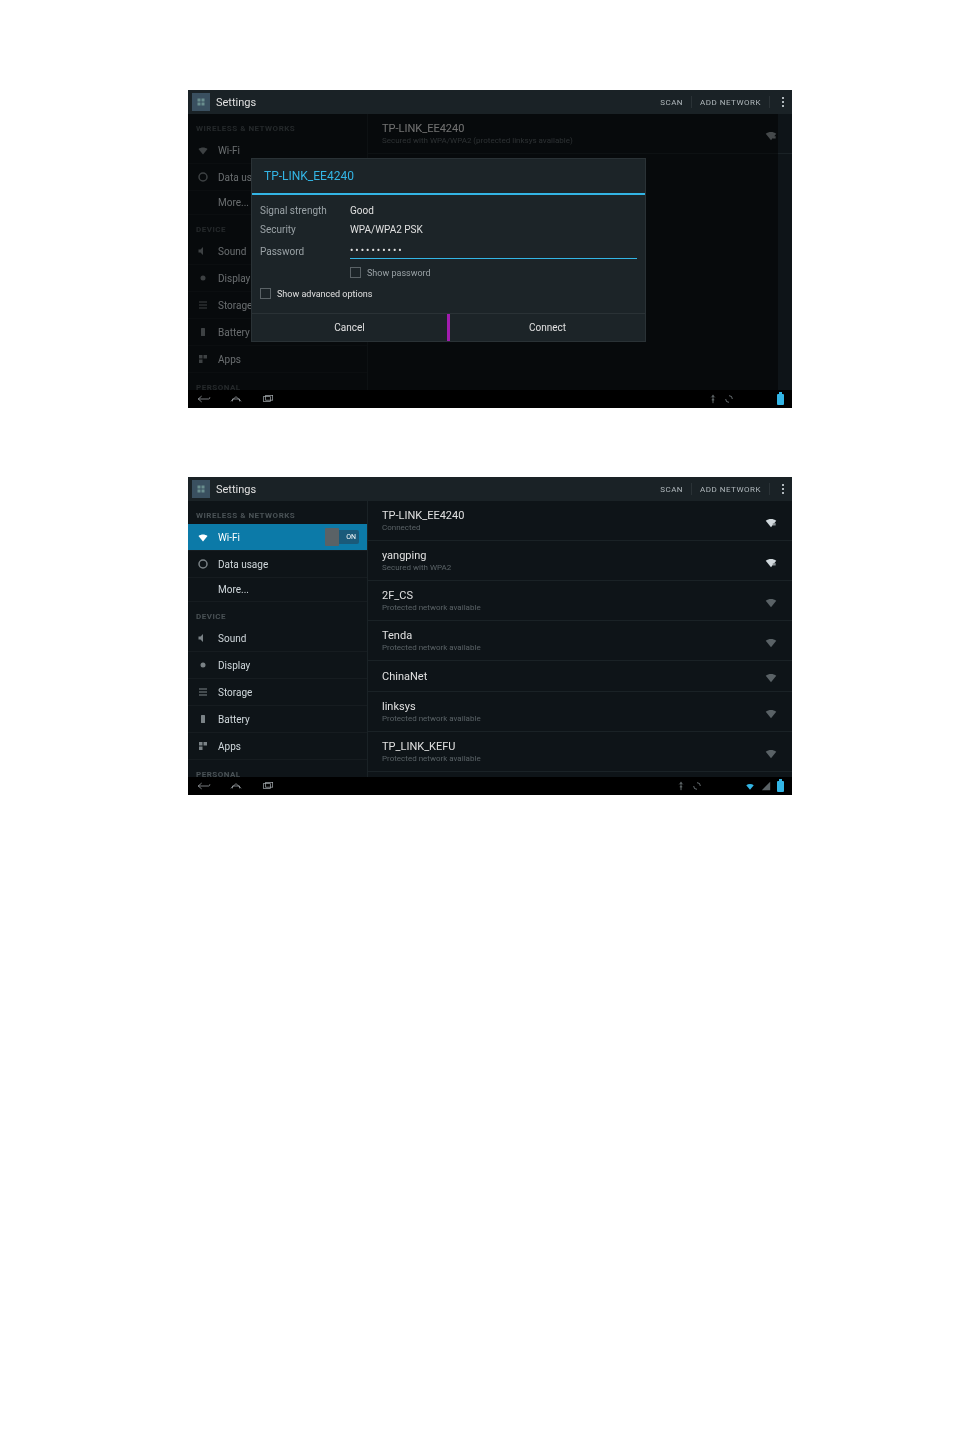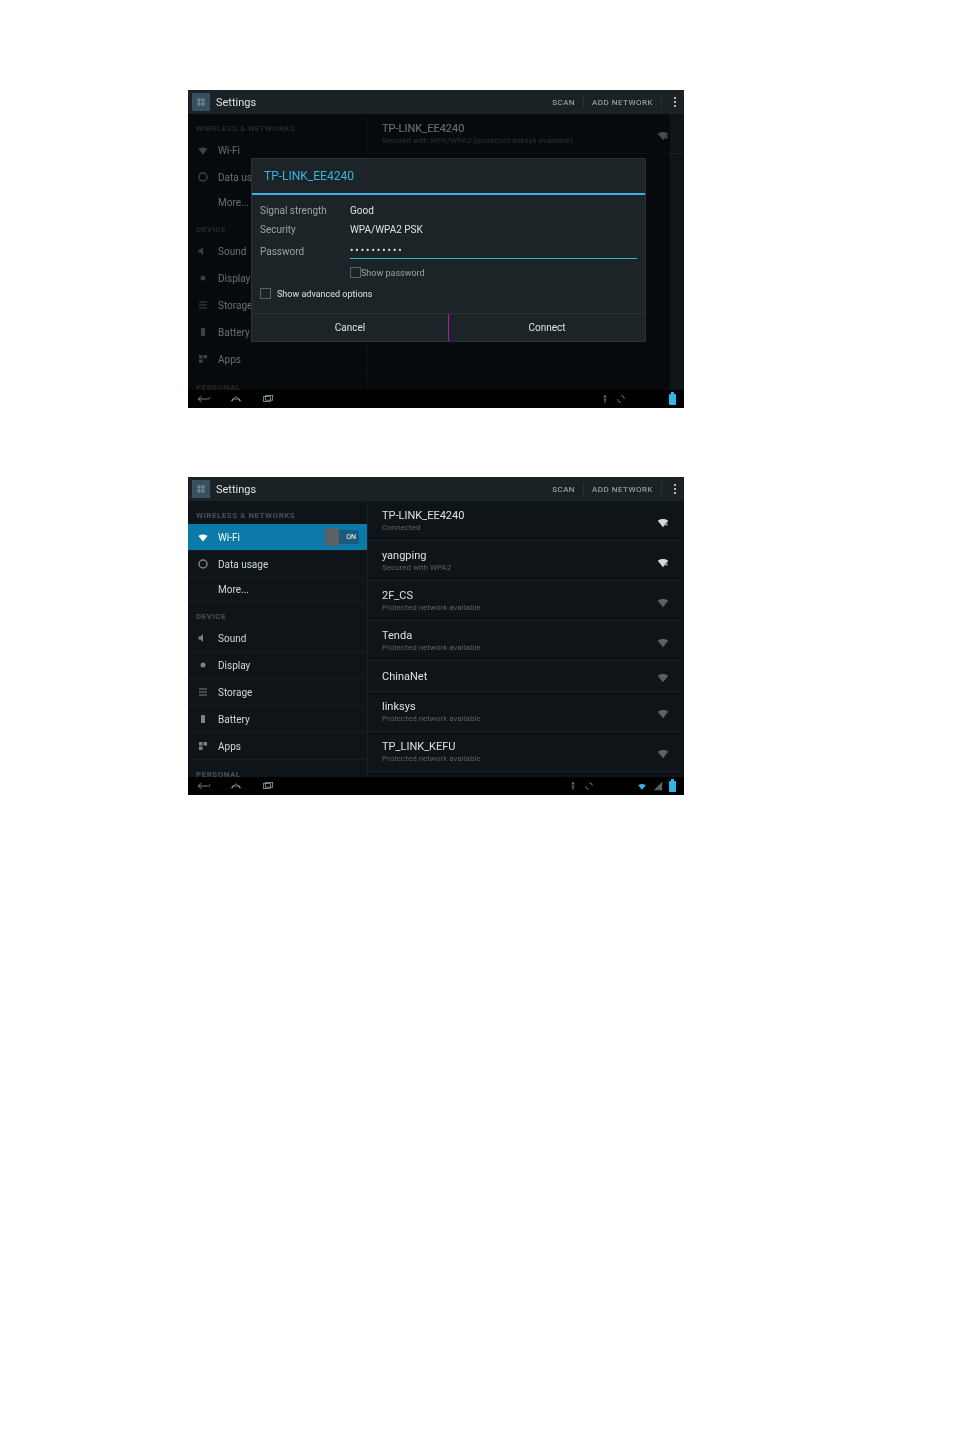--- a/index.html
+++ b/index.html
@@ -1,18 +1,18 @@
 <!DOCTYPE html>
 <html><head>
 <meta charset="utf-8">
 <style>
 * { margin: 0; padding: 0; box-sizing: border-box; font-family: Roboto, Arial, sans-serif; }
 body { background: #fff; width: 954px; height: 1453px; position: relative; }
 
-.screenshot { position: absolute; width: 496px; height: 318px; background: #fca5a5; overflow: hidden; }
+.screenshot { position: absolute; width: 604px; height: 318px; background: #fca5a5; overflow: hidden; }
 .ss1 { left: 188px; top: 90px; }
 .ss2 { left: 188px; top: 477px; }
 
 .topbar { height: 24px; background: #1a2226; display: flex; align-items: center; padding: 0 4px; }
 .app-icon { width: 18px; height: 18px; background: #3a5060; margin-right: 6px; display: flex; align-items: center; justify-content: center; }
 .app-icon svg { width: 12px; height: 12px; }
 .topbar-title { color: #e0e0e0; font-size: 11px; flex: 1; }
 .topbar-actions { display: flex; align-items: center; gap: 8px; }
 .topbar-btn { color: #b0b8bc; font-size: 8px; font-weight: normal; letter-spacing: 0.5px; cursor: pointer; }
 .topbar-divider { width: 1px; height: 12px; background: #2a3236; }
@@ -52,26 +52,26 @@
 
 
 .backdrop { position: absolute; inset: 24px 14px 18px 0; background: rgba(0,0,0,0.5); }
 .dialog { position: absolute; left: 63px; top: 68px; width: 395px; background: #1c2428; border: 1px solid #2a3236; }
 .dialog-title { color: #33b5e5; font-size: 12px; padding: 10px 12px; border-bottom: 2px solid #33b5e5; }
 .dialog-body { padding: 10px 8px; }
 .dlg-row { display: flex; align-items: center; margin-bottom: 8px; font-size: 10px; }
 .dlg-label { width: 90px; color: #9aa2a6; }
 .dlg-value { color: #e0e0e0; flex: 1; }
 .dlg-input { flex: 1; background: transparent; border: none; border-bottom: 1px solid #33b5e5; color: #e0e0e0; font-size: 10px; padding: 2px 0; outline: none; letter-spacing: 2px; }
-.dlg-check { display: flex; align-items: center; gap: 0; margin: 4px 0 4px 90px; font-size: 9px; color: #9aa2a6; }
+.dlg-check { display: flex; align-items: center; gap: 6px; margin: 4px 0 4px 90px; font-size: 9px; color: #9aa2a6; }
 .dlg-check2 { display: flex; align-items: center; gap: 6px; margin: 10px 0 4px 0; font-size: 9px; color: #e0e0e0; }
 .checkbox { width: 11px; height: 11px; border: 1px solid #5a6266; cursor: pointer; }
 .dialog-actions { display: flex; border-top: 1px solid #2a3236; }
 .dlg-btn { flex: 1; text-align: center; padding: 8px 0; color: #e0e0e0; font-size: 10px; cursor: pointer; }
-.dlg-btn:first-child { border-right: 1px solid #a21caf; }
+.dlg-btn:first-child { border-right: 3px solid #a21caf; }
 .signal-tri { width: 10px; height: 10px; }
 </style>
 </head>
 <body>
 
 <div class="screenshot ss1">
 
   <div class="topbar">
     <div class="app-icon">
       <svg viewBox="0 0 24 24">

